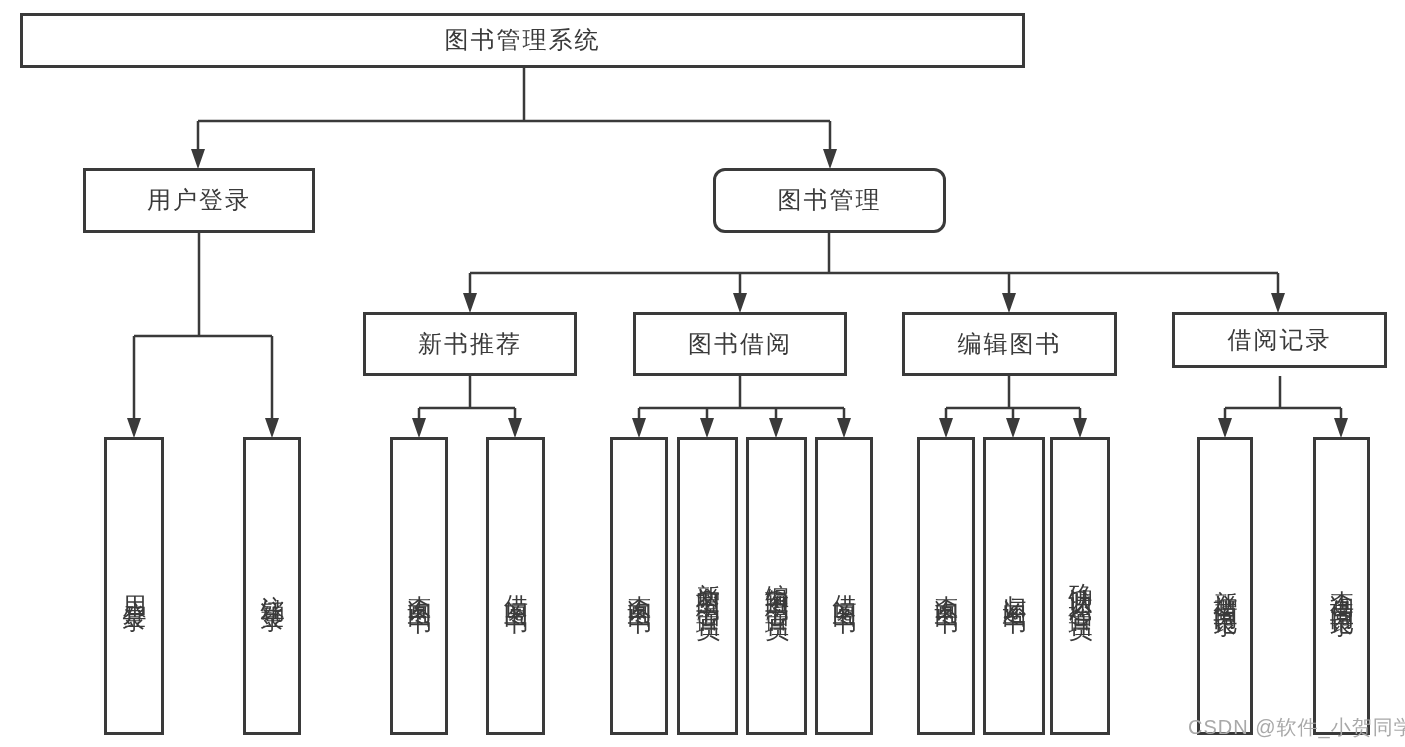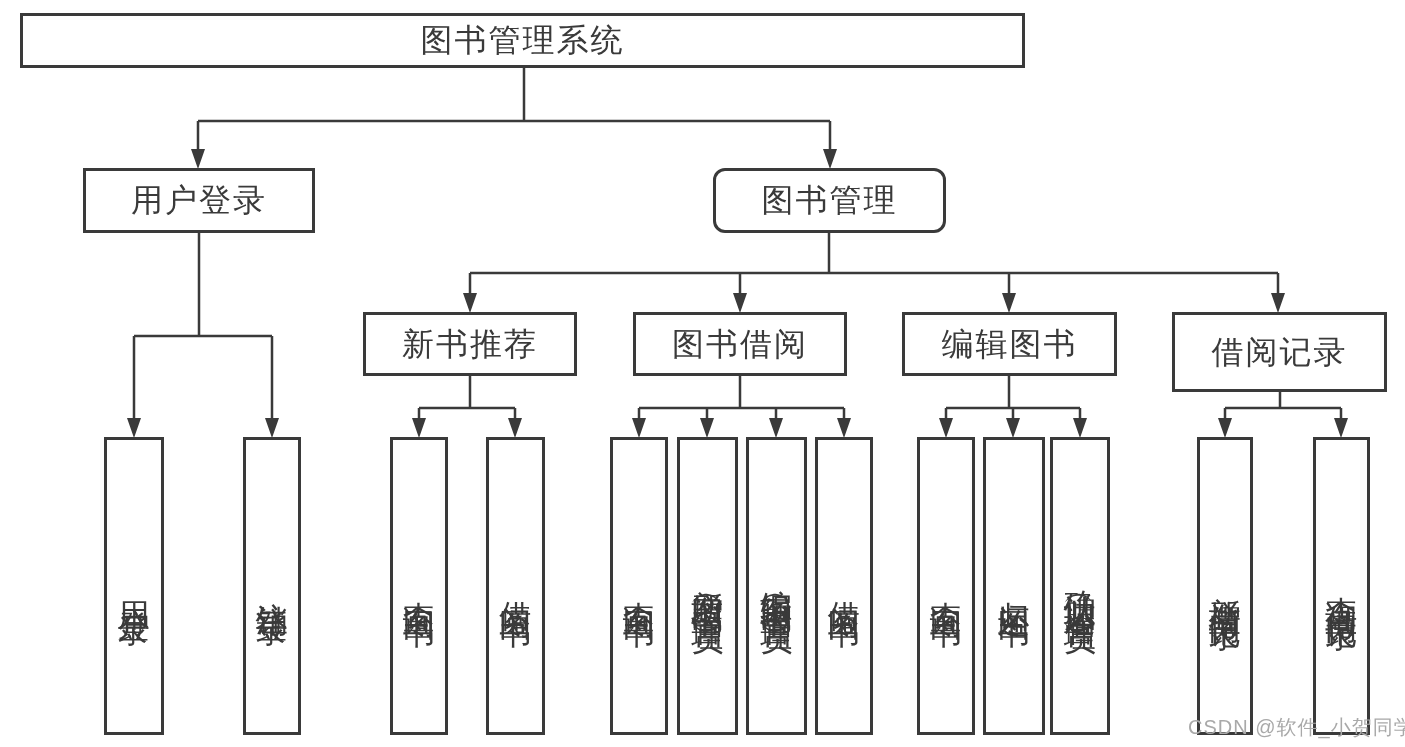--- a/index.html
+++ b/index.html
@@ -24,21 +24,21 @@
     pointer-events: none;
   }
   .node {
     position: absolute;
     box-sizing: border-box;
     border: 3px solid #3a3a3a;
     background: #ffffff;
     display: flex;
     align-items: center;
     justify-content: center;
-    font-size: 32px;
+    font-size: 24px;
     letter-spacing: 2px;
     color: #3a3a3a;
     line-height: 1.2;
     white-space: nowrap;
   }
   .vnode {
     writing-mode: vertical-rl;
     text-orientation: mixed;
     letter-spacing: 5px;
     white-space: normal;
@@ -96,21 +96,21 @@
   </svg>
 
   <div class="node" style="left:20px; top:13px; width:1005px; height:55px;">图书管理系统</div>
 
   <div class="node" style="left:83px; top:168px; width:232px; height:65px;">用户登录</div>
   <div class="node" style="left:713px; top:168px; width:233px; height:65px;border-radius:12px;">图书管理</div>
 
   <div class="node" style="left:363px; top:312px; width:214px; height:64px;">新书推荐</div>
   <div class="node" style="left:633px; top:312px; width:214px; height:64px;">图书借阅</div>
   <div class="node" style="left:902px; top:312px; width:215px; height:64px;">编辑图书</div>
-  <div class="node" style="left:1172px; top:312px; width:215px; height:80px;">借阅记录</div>
+  <div class="node" style="left:1172px; top:312px; width:215px; height:56px;">借阅记录</div>
 
   <div class="node vnode" style="left:104px; top:437px; width:60px; height:298px;">用户登录</div>
   <div class="node vnode" style="left:243px; top:437px; width:58px; height:298px;">注销登录</div>
 
   <div class="node vnode" style="left:390px; top:437px; width:58px; height:298px;">查询图书</div>
   <div class="node vnode" style="left:486px; top:437px; width:59px; height:298px;">借阅图书</div>
 
   <div class="node vnode" style="left:610px; top:437px; width:58px; height:298px;">查询图书</div>
   <div class="node vnode" style="left:677px; top:437px; width:61px; height:298px;">新增图书（管理员）</div>
   <div class="node vnode" style="left:746px; top:437px; width:61px; height:298px;">编辑图书（管理员）</div>

